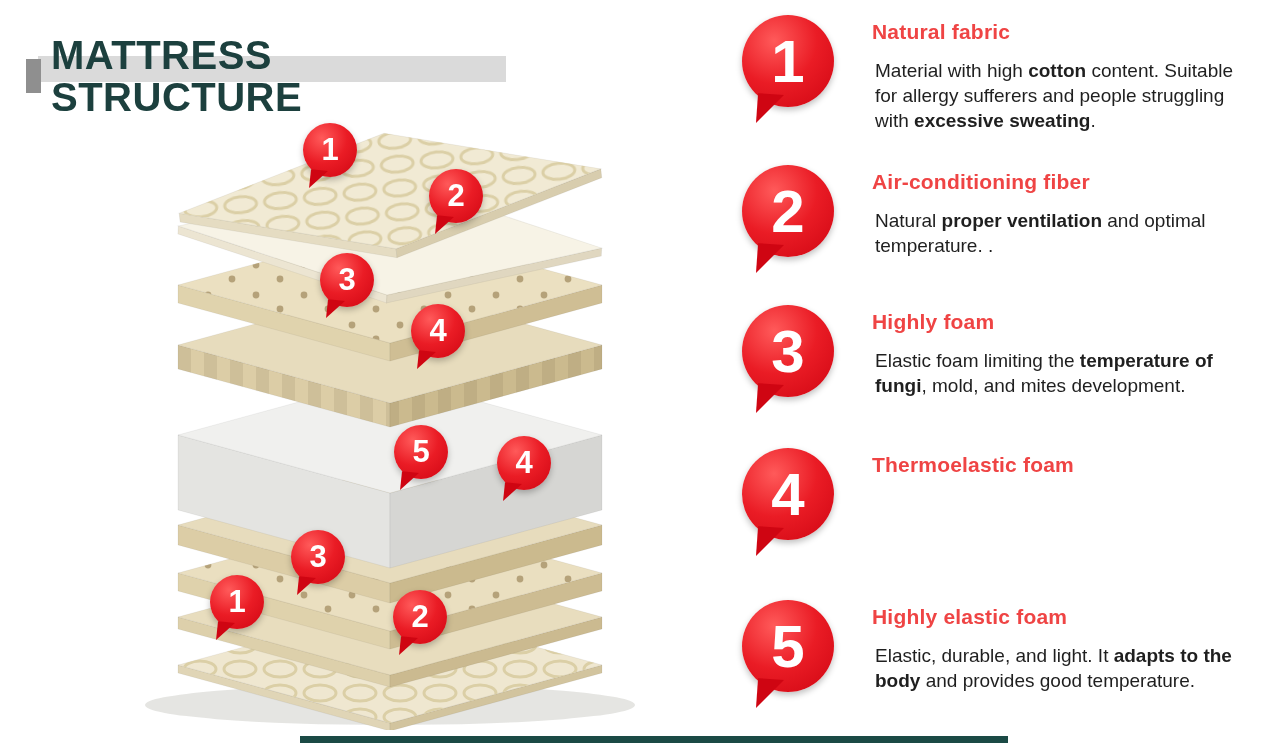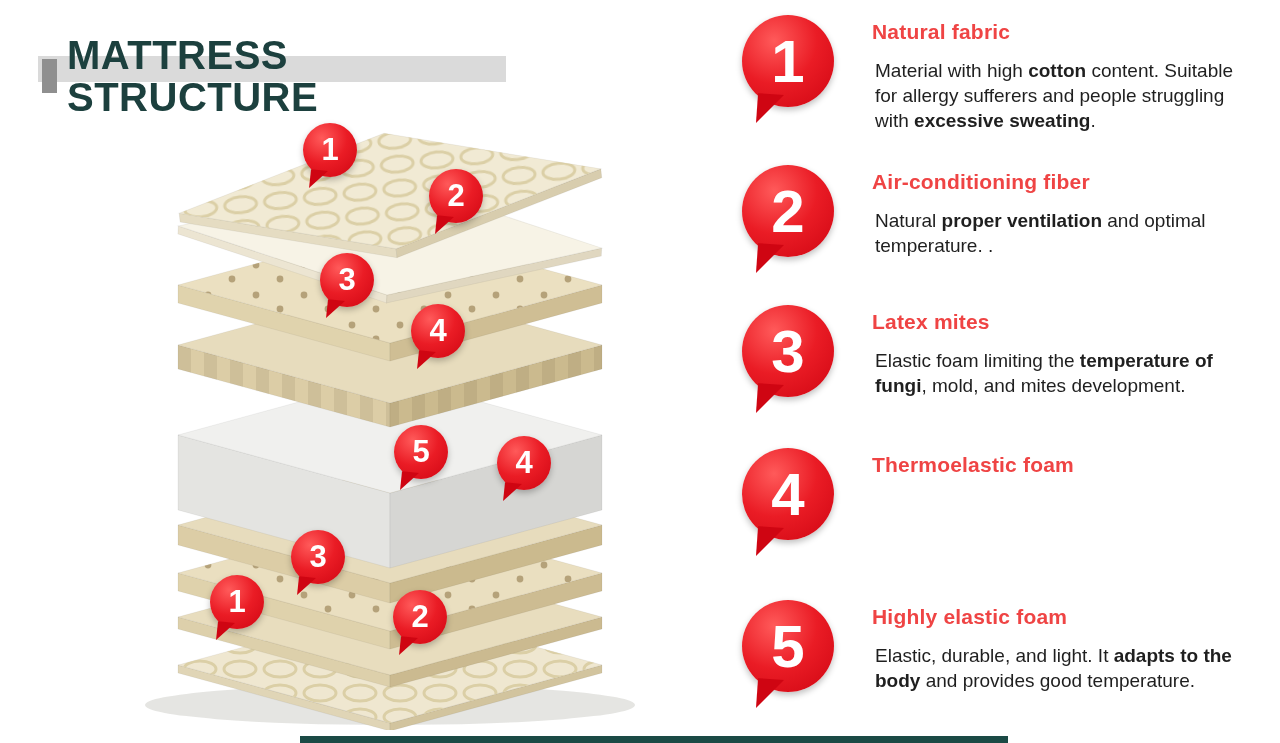--- a/index.html
+++ b/index.html
@@ -4,21 +4,21 @@
 <style>
   html,body{margin:0;padding:0;background:#ffffff;}
   .stage{
     position:relative;width:1280px;height:743px;background:#ffffff;overflow:hidden;
     font-family:"Liberation Sans",sans-serif;color:#1a1a1a;
   }
 
   
   .header{position:absolute;left:26px;top:34px;width:500px;height:48px;}
   .title-band{position:absolute;left:12px;top:22px;width:468px;height:26px;background:#dadada;z-index:0;}
-  .header-inner{position:relative;z-index:1;display:flex;align-items:center;gap:10px;margin-left:16px;}
+  .header-inner{position:relative;z-index:1;display:flex;align-items:center;gap:10px;}
   .title-block{width:15px;height:34px;background:#8f8f8f;flex:0 0 auto;}
   .page-title{margin:0;font-size:40px;line-height:42px;font-weight:bold;color:#1c403e;letter-spacing:0.5px;}
 
   
   .diagram{position:absolute;left:100px;top:105px;width:580px;height:625px;}
   .diagram svg{position:absolute;left:0;top:0;z-index:0;}
   .markers{position:absolute;left:0;top:0;width:100%;height:100%;z-index:2;}
 
   
   .balloon{
@@ -185,21 +185,21 @@
         <div class="info-text">
           <h2 class="info-title">Air-conditioning fiber</h2>
           <p class="info-desc"><span>Natural </span><b>proper ventilation</b><span> and optimal temperature. .</span></p>
         </div>
       </div>
       <div class="info-row" style="top: 305px;">
         <div class="balloon balloon-lg">
           <span>3</span>
         </div>
         <div class="info-text">
-          <h2 class="info-title">Latex mites</h2>
+          <h2 class="info-title">Highly foam</h2>
           <p class="info-desc"><span>Elastic foam limiting the </span><b>temperature of fungi</b><span>, mold, and mites development.</span></p>
         </div>
       </div>
       <div class="info-row" style="top: 448px;">
         <div class="balloon balloon-lg">
           <span>4</span>
         </div>
         <div class="info-text">
           <h2 class="info-title">Thermoelastic foam</h2>
         </div>

